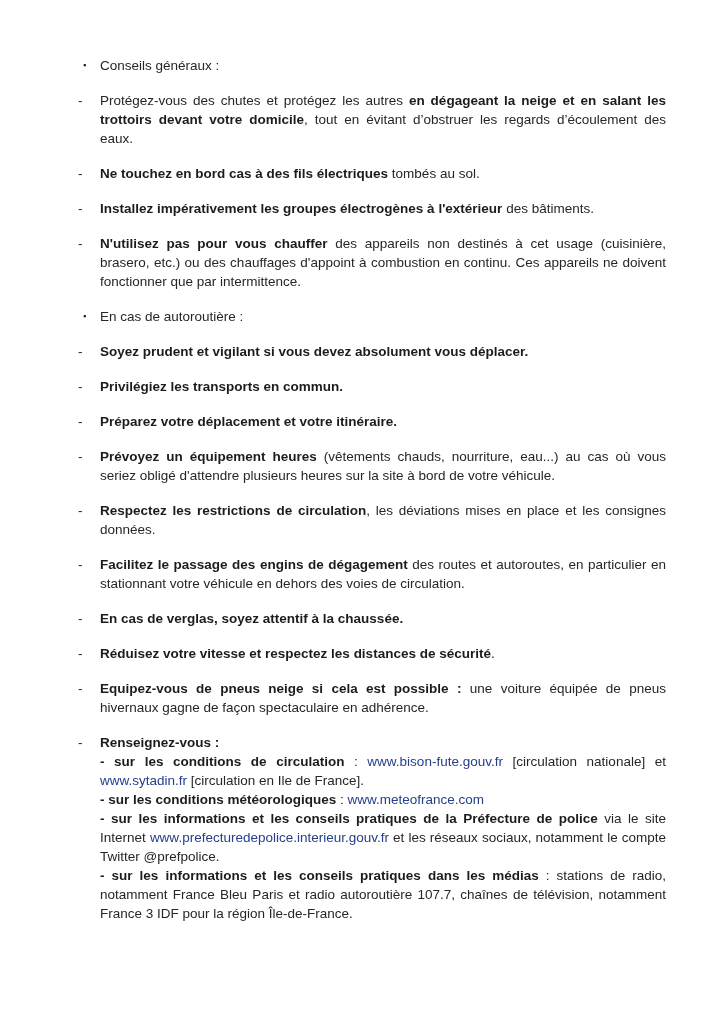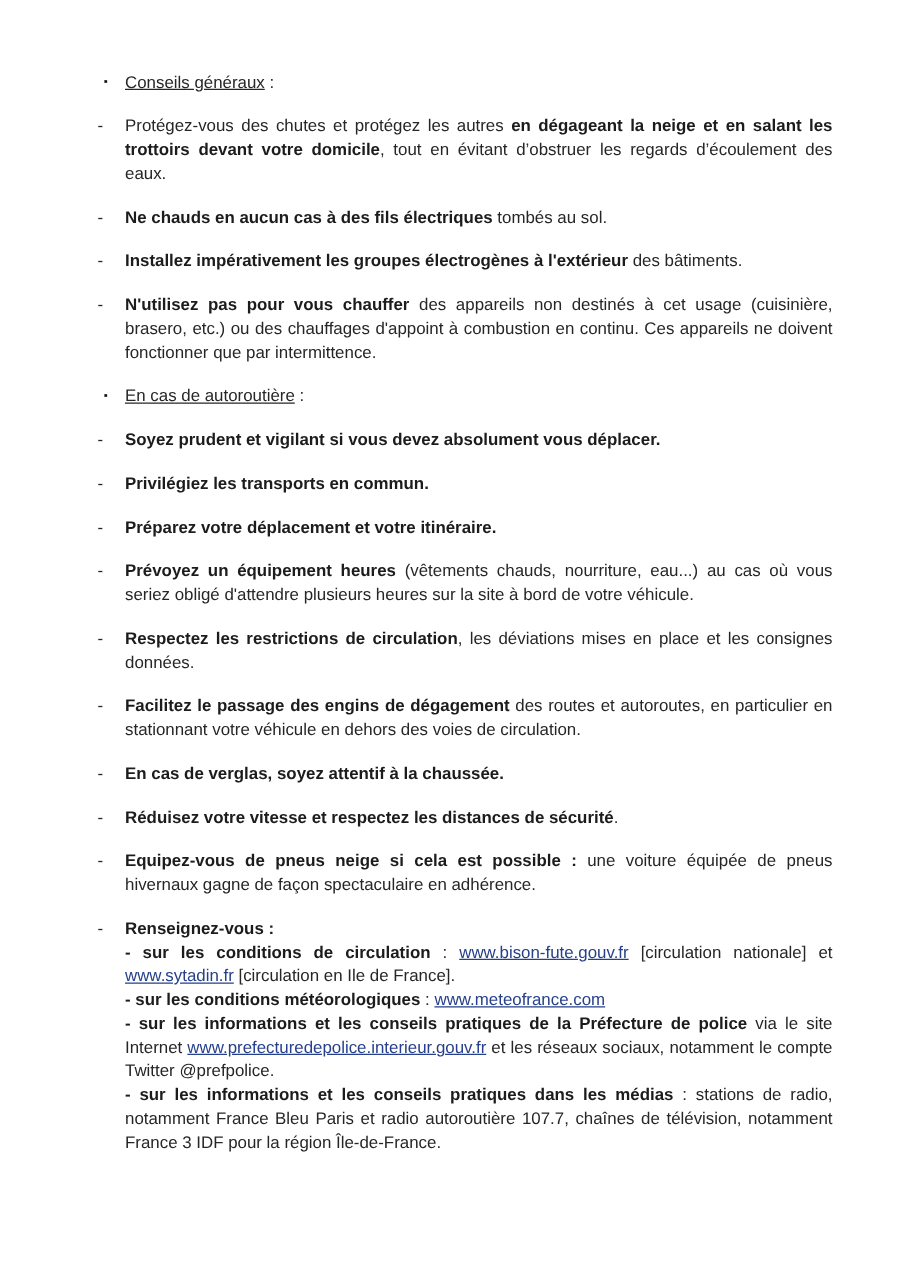--- a/index.html
+++ b/index.html
@@ -31,21 +31,21 @@
     line-height: 19px;
   }
   .sq-bullet {
     position: absolute;
     left: 5px;
     top: 0;
     font-size: 9px;
     line-height: 19px;
     color: #1a1a1a;
   }
-  .heading-text .u { text-decoration: underline; }
+  .heading-text .u { }
 
   .item {
     position: relative;
     padding-left: 22px;
     margin-bottom: 8px;
     font-size: 13.5px;
     line-height: 19px;
   }
   .dash {
     position: absolute;
@@ -56,38 +56,37 @@
   }
   .item-content {
     text-align: justify;
     margin-top: 16px;
   }
   .subline {
     text-align: justify;
   }
   .b { font-weight: bold; color: #1c1c1c; }
   a.link {
-    text-decoration: underline;
     cursor: pointer;
   }
 </style>
 </head>
 <body style="color: rgb(38, 38, 38); background: rgb(255, 255, 255);">
 
 <div class="page">
   <div>
       <div class="section">
         <div class="heading-row"><span class="sq-bullet">▪</span><span class="heading-text"><span class="u ">Conseils généraux</span><span> :</span></span></div>
         <div class="item">
           <span class="dash">-</span>
           <div class="item-content"><span>Protégez-vous des chutes et protégez les autres </span><span class="b ">en dégageant la neige et en salant les trottoirs devant votre domicile</span><span>, tout en évitant d’obstruer les regards d’écoulement des eaux.</span></div>
         </div>
         <div class="item">
           <span class="dash">-</span>
-          <div class="item-content"><span class="b ">Ne chauds en aucun cas à des fils électriques</span><span> tombés au sol.</span></div>
+          <div class="item-content"><span class="b ">Ne touchez en bord cas à des fils électriques</span><span> tombés au sol.</span></div>
         </div>
         <div class="item">
           <span class="dash">-</span>
           <div class="item-content"><span class="b ">Installez impérativement les groupes électrogènes à l'extérieur</span><span> des bâtiments.</span></div>
         </div>
         <div class="item">
           <span class="dash">-</span>
           <div class="item-content"><span class="b ">N'utilisez pas pour vous chauffer</span><span> des appareils non destinés à cet usage (cuisinière, brasero, etc.) ou des chauffages d'appoint à combustion en continu. Ces appareils ne doivent fonctionner que par intermittence.</span></div>
         </div>
       </div>

